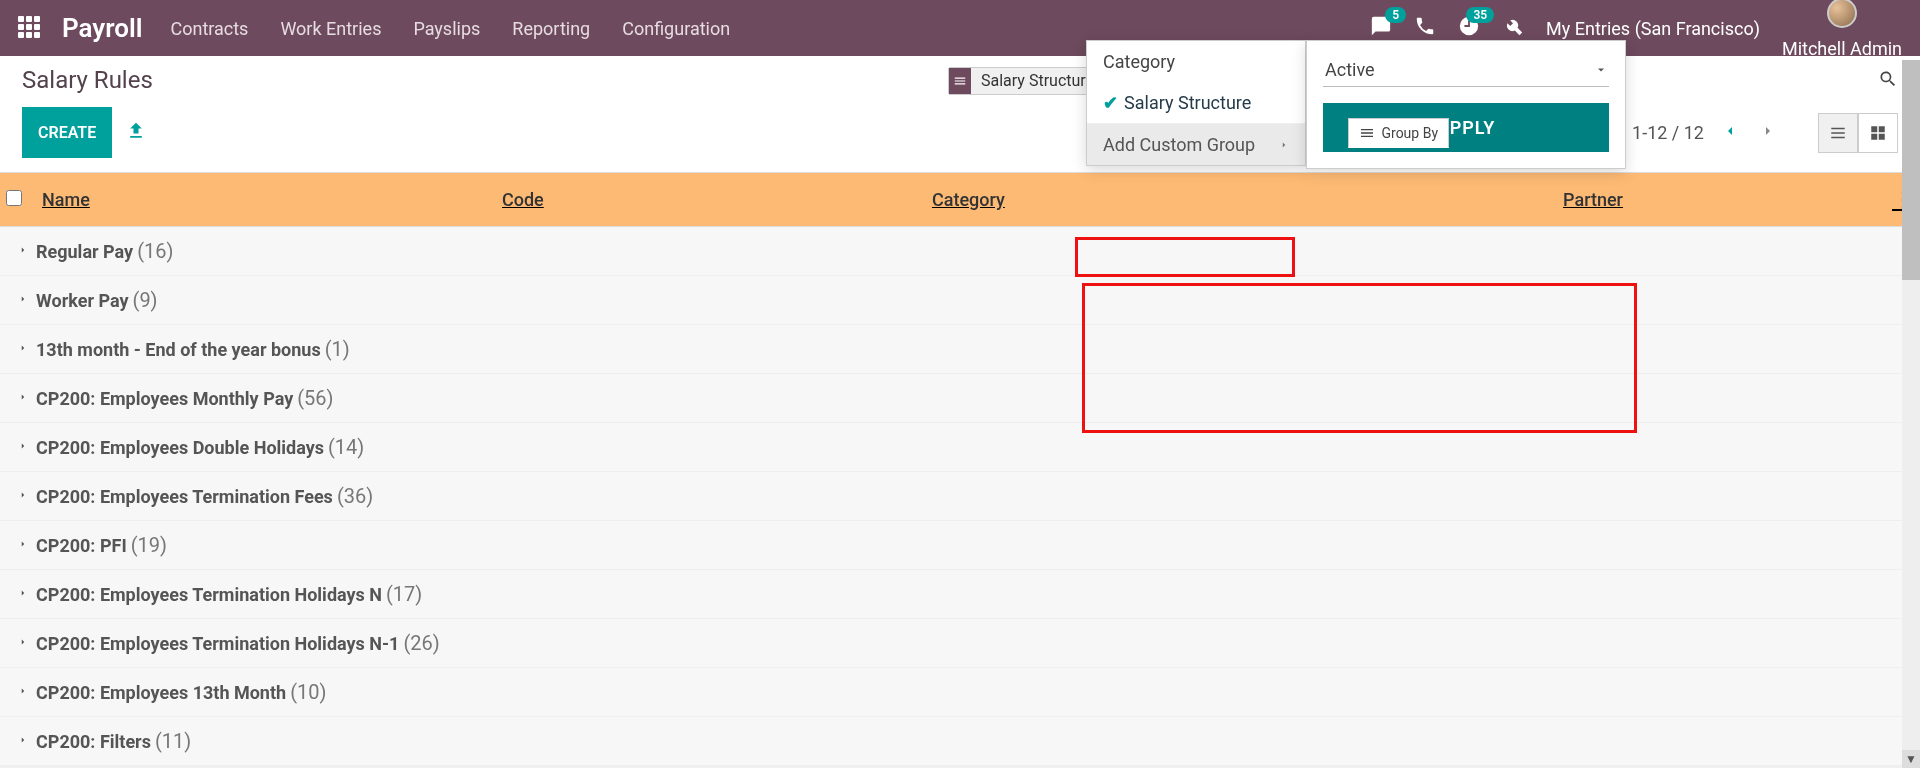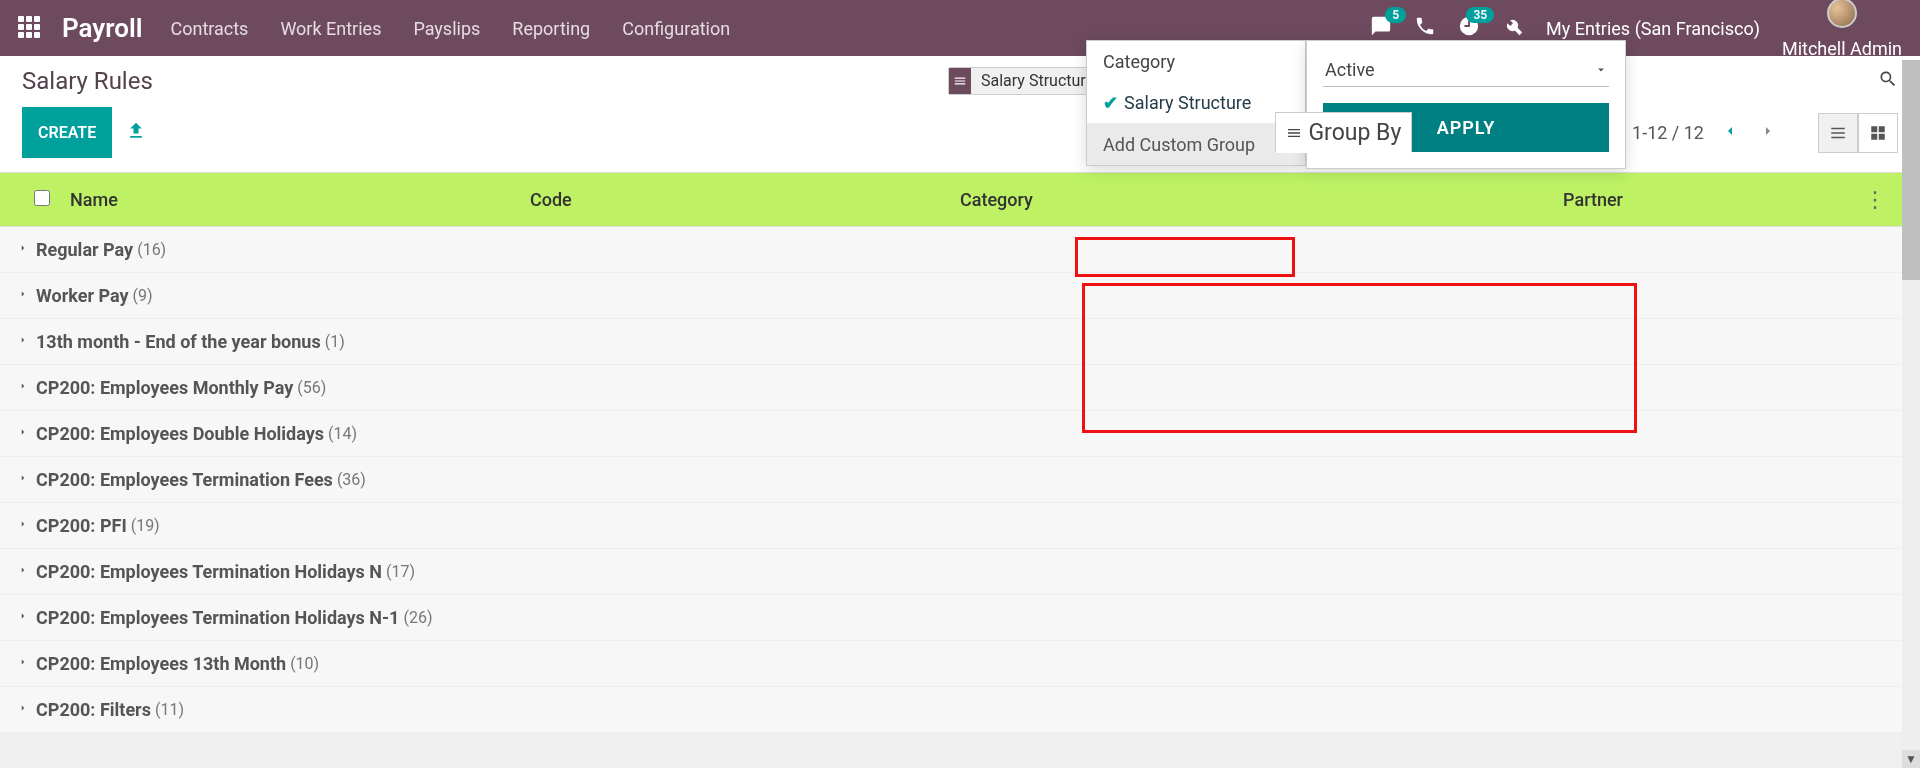--- a/index.html
+++ b/index.html
@@ -16,39 +16,39 @@
 .ico { position:relative; cursor:pointer; }
 .ico svg { width:22px; height:22px; fill:#fff; }
 .badge { position:absolute; top:-8px; right:-14px; background:#00a09d; color:#fff; font-size:12px; font-weight:600; border-radius:10px; padding:1px 7px; }
 .company { font-size:18px; color:#fff; cursor:pointer; }
 .user { display:flex; align-items:center; gap:10px; cursor:pointer;flex-direction:column; }
 .avatar { width:30px; height:30px; border-radius:50%; background:radial-gradient(circle at 30% 30%,#e8c29a,#8a6a4a); border:2px solid #ccc; }
 .user-name { font-size:18px; color:#fff; }
 
 
 .control { background:#fff; border-bottom:1px solid #ddd; }
-.control-top { display:flex; align-items:center; padding:10px 22px 0 22px; }
+.control-top { display:flex; padding:10px 22px 0 22px; }
 .page-title { font-size:24px; color:#53424c; }
 .searchbar { margin-left:auto; display:flex; align-items:center; width:950px; }
 .facet { display:flex; align-items:center; background:#f0f0f0; border:1px solid #ccc; border-radius:2px; font-size:16px; margin-right:8px; }
 .facet-icon { background:#6d4a5d; color:#fff; width:22px; height:26px; display:flex; align-items:center; justify-content:center; }
 .facet-icon svg { width:14px; height:14px; fill:#fff; }
 .facet-label { padding:0 10px; color:#333; }
 .facet-x { padding:0 8px; color:#666; cursor:pointer; font-weight:bold; }
 .search-input { flex:1; border:none; outline:none; font-size:18px; color:#333; padding:4px 4px; }
 .search-mag { cursor:pointer; }
 .search-mag svg { width:20px; height:20px; fill:#444; }
 
 .control-bot { display:flex; align-items:center; padding:12px 22px 14px 22px; }
 .btn-create { background:#00a09d; color:#fff; border:none; padding:16px 16px; font-size:16px; font-weight:600; cursor:pointer; }
 .btn-import { margin-left:14px; cursor:pointer; }
 .btn-import svg { width:20px; height:20px; fill:#00a09d; }
 
 .searchtools { margin-left:auto; display:flex; align-items:center; gap:26px; position:relative; }
-.st { display:flex; align-items:center; gap:6px; font-size:23px; color:#444; cursor:pointer; }
+.st { display:flex; align-items:center; gap:6px; font-size:14px; color:#444; cursor:pointer; }
 .st svg { width:16px; height:16px; fill:#444; }
 .st.active { border:1px solid #ccc; border-bottom:1px solid #fff; padding:6px 10px; position:relative; z-index:50; background:#fff; }
 
 .pager-area { display:flex; align-items:center; gap:14px; margin-left:52px; }
 .pager-text { font-size:18px; color:#555; }
 .pager-btn { cursor:pointer; padding:4px; }
 .pager-btn svg { width:16px; height:16px; fill:#888; }
 .pager-btn.act svg { fill:#00a09d; }
 .view-switch { display:flex; gap:0; margin-left:12px; }
 .vsb { border:1px solid #ccc; width:40px; height:40px; display:flex; align-items:center; justify-content:center; cursor:pointer; background:#fff; }
@@ -68,34 +68,34 @@
 .cp-select { width:100%; border:none; border-bottom:1px solid #bbb; padding:6px 2px; font-size:18px; color:#444; background:#fff; display:flex; justify-content:space-between; align-items:center; cursor:pointer; }
 .cp-select svg { width:12px; height:12px; fill:#555; }
 .cp-apply { margin-top:16px; width:100%; background:#00778a; background:#00828a; background:#00858b; background:#007b7c; background:#007c7a; background:#00837e; background:#007f7d; background:#00817e; background:#008080; color:#fff; border:none; padding:14px 0; font-size:18px; font-weight:600; letter-spacing:1px; cursor:pointer; }
 .cp-apply { background:#008080; }
 
 .hl { position:absolute; border:3px solid #e11; pointer-events:none; z-index:60; }
 .hl1 { top:237px; left:1075px; width:220px; height:40px; }
 .hl2 { top:283px; left:1082px; width:555px; height:150px; }
 
 
-.tbl-head { display:flex; align-items:center; background:#bef264; border-bottom:1px solid #ddd; padding:14px 34px; }
+.tbl-head { display:flex; align-items:center; background:#fdba74; border-bottom:1px solid #ddd; padding:14px 6px;text-decoration:underline; }
 .th-chk { width:36px; }
 .th-chk input { width:16px; height:16px; }
 .th-name { width:460px; font-size:18px; color:#333; font-weight:500;}
 .th-code { width:430px; font-size:18px; color:#333; font-weight:500;}
 .th-cat { width:370px; font-size:18px; color:#333; font-weight:500;}
 .th-part { flex:1; font-size:18px; color:#333; font-weight:500; text-align:center;}
 .th-more { width:30px; text-align:right; cursor:pointer; color:#666; font-size:22px; }
 
 .group-row { display:flex; align-items:center; padding:12px 18px; border-bottom:1px solid #eee; background:#f7f7f7; cursor:pointer; }
 .group-caret { margin-right:8px; color:#555; }
 .group-caret svg { width:10px; height:14px; fill:#555; }
 .group-label { font-size:18px; font-weight:700; color:#555; }
-.group-count { font-size:16px; font-weight:400; color:#777; margin-left:4px; }
+.group-count { font-size:20px; font-weight:400; color:#777; margin-left:4px; }
 
 .scrollbar-v { position:absolute; top:60px; right:0; width:18px; height:708px; background:#eee; }
 .scrollbar-v .thumb { position:absolute; top:0; width:100%; height:220px; background:#bfbfbf; }
 .scroll-arrow { position:absolute; width:18px; height:18px; background:#ddd; display:flex; align-items:center; justify-content:center; font-size:12px; color:#555;}
 .sa-up{top:0;} .sa-down{bottom:0;}
 </style>
 </head>
 <body>
 
 <div class="topnav">

